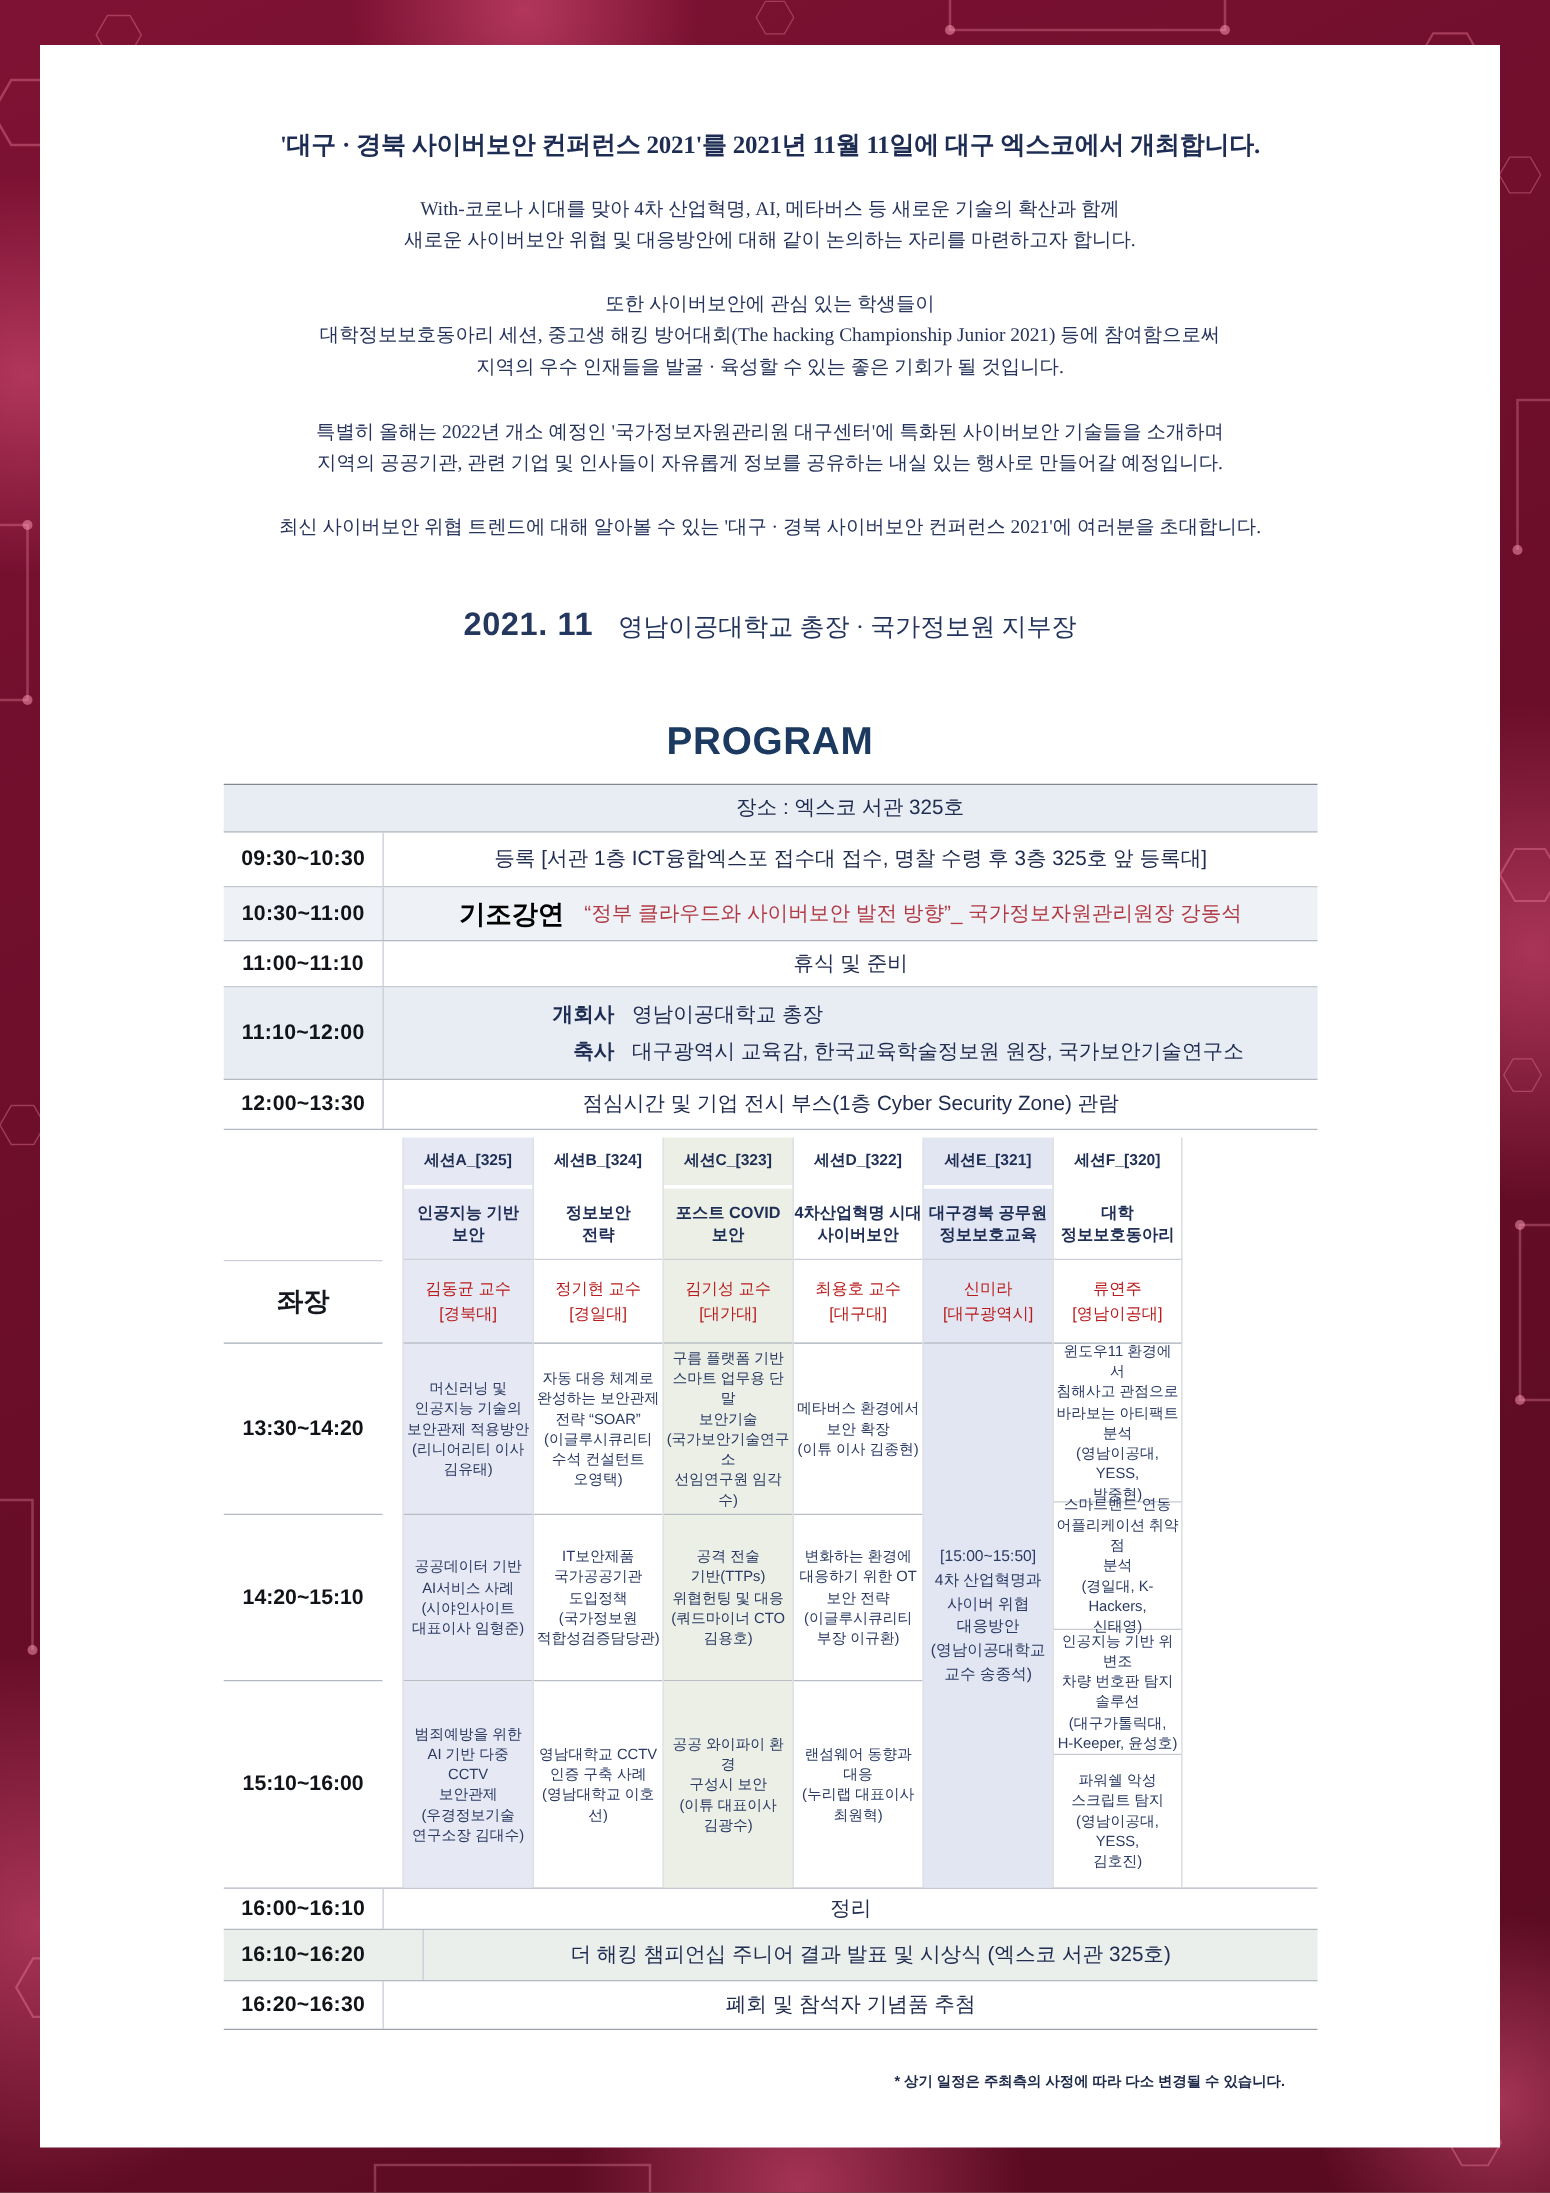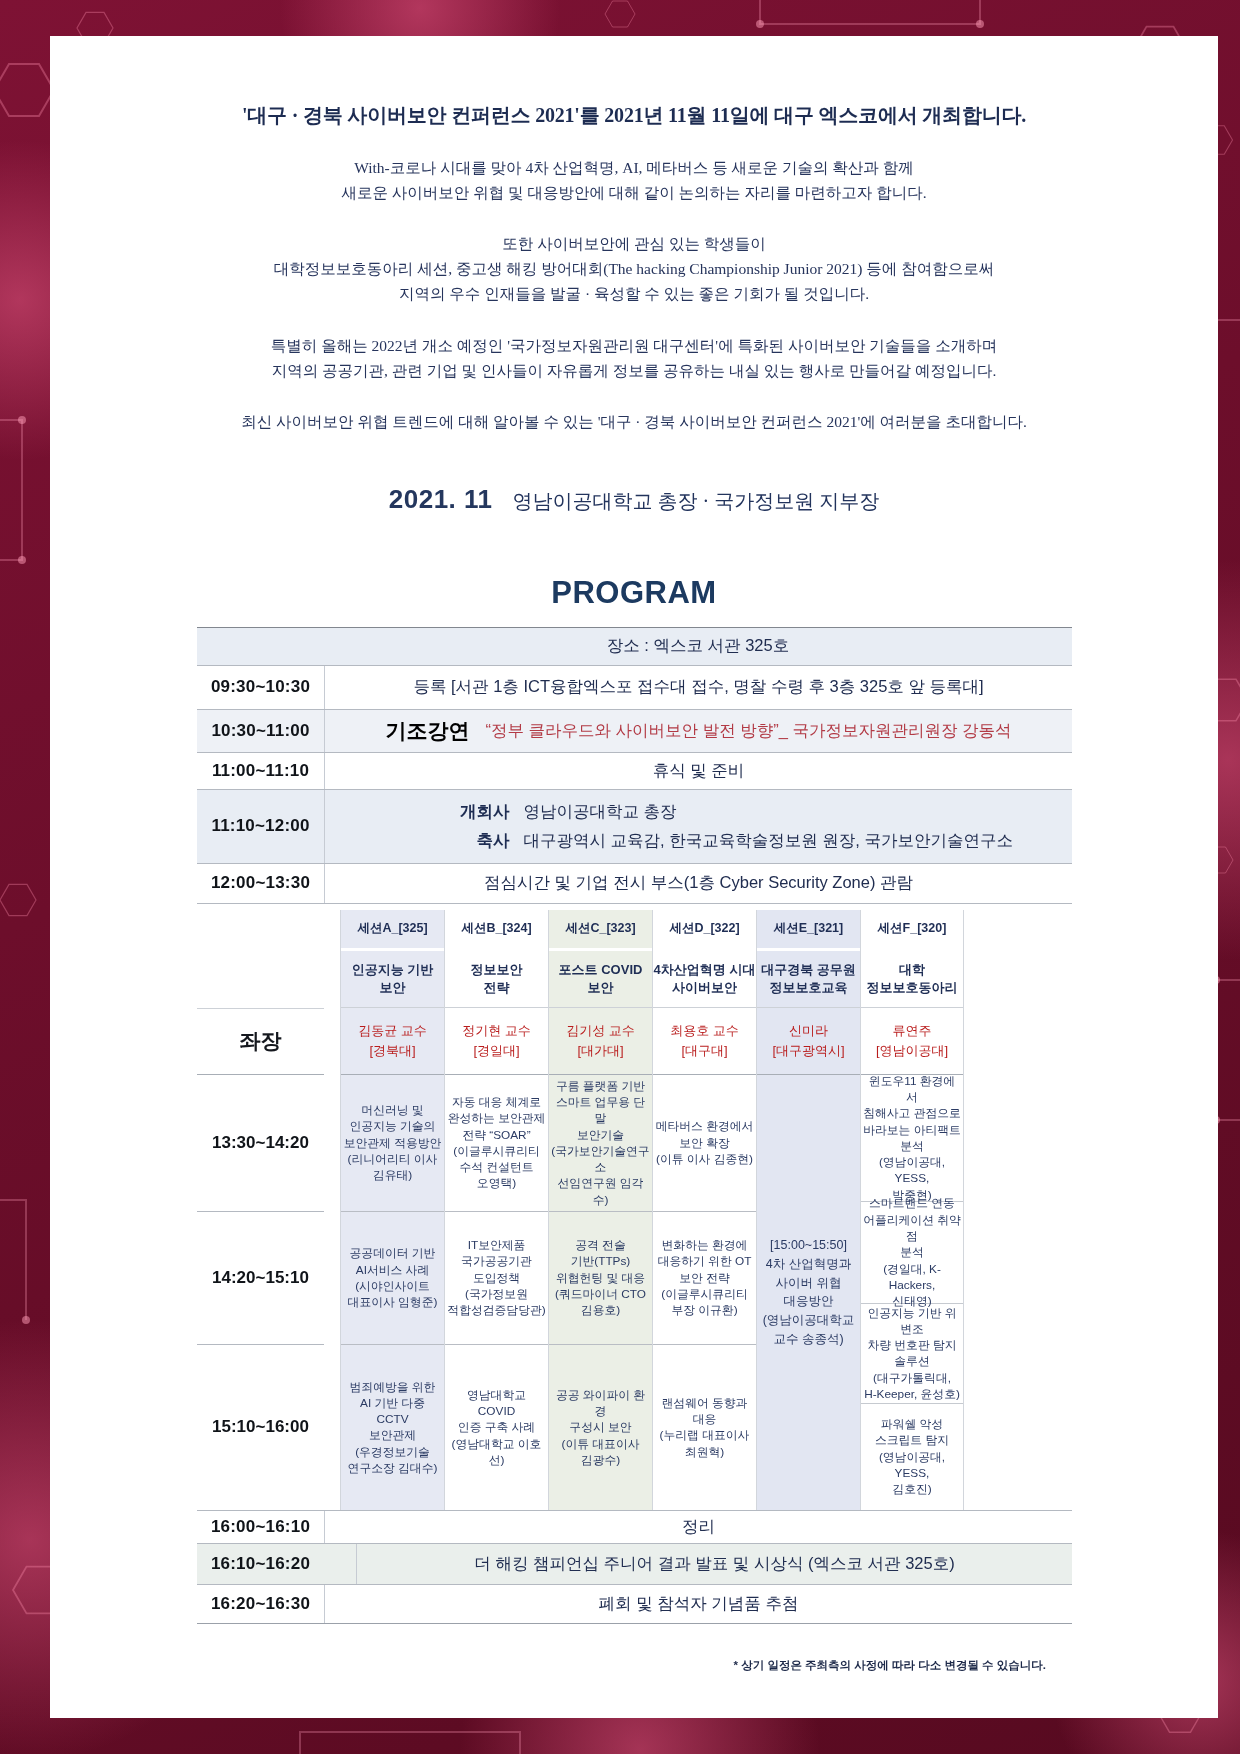--- a/index.html
+++ b/index.html
@@ -1,21 +1,21 @@
 <!DOCTYPE html>
 <html><head>
 <meta charset="utf-8">
 <style>
   * { margin:0; padding:0; box-sizing:border-box; }
   html,body { background:#4a0a1c; }
   .page { position:relative; width:1240px; height:1754px; margin:0 auto; overflow:hidden;
           background:linear-gradient(155deg,#7e1234 0%, #6d0e2b 40%, #570a20 100%);
           font-family:"Liberation Sans", sans-serif; }
   .decor { position:absolute; inset:0; }
-  .card { position:absolute; left:50px; top:36px; width:1168px; height:1682px; background:#ffffff; }
+  .card { position:absolute; left:32px; top:36px; width:1168px; height:1682px; background:#ffffff; }
 
   
   .intro { text-align:center; font-family:"Liberation Serif", serif; color:#22315a; }
   .intro-title { margin-top:66px; font-size:20px; font-weight:bold; letter-spacing:-0.2px; color:#1d2c52; }
   .intro p { white-space:pre-line; font-size:15.5px; line-height:1.62; margin-top:26px; color:#26345c; }
   .signature { margin-top:50px; display:flex; justify-content:center; align-items:baseline; gap:20px; }
   .sig-date { font-family:"Liberation Sans", sans-serif; font-size:26px; font-weight:bold; color:#24375e; letter-spacing:0.5px; }
   .sig-names { font-family:"Liberation Serif", serif; font-size:20px; color:#22335c; }
 
   
@@ -242,21 +242,21 @@
 완성하는 보안관제
 전략 “SOAR”
 (이글루시큐리티
 수석 컨설턴트
 오영택)</div>
             <div class="c-talk r2">IT보안제품
 국가공공기관
 도입정책
 (국가정보원
 적합성검증담당관)</div>
-            <div class="c-talk r3">영남대학교 COVID
+            <div class="c-talk r3">영남대학교 CCTV
 인증 구축 사례
 (영남대학교 이호선)</div>
           </div>
 
           <div class="scol">
             <div class="c-code bgC">세션C_[323]</div>
             <div class="c-theme bgC">포스트 COVID
 보안</div>
             <div class="c-chair bgC">김기성 교수
 [대가대]</div>

